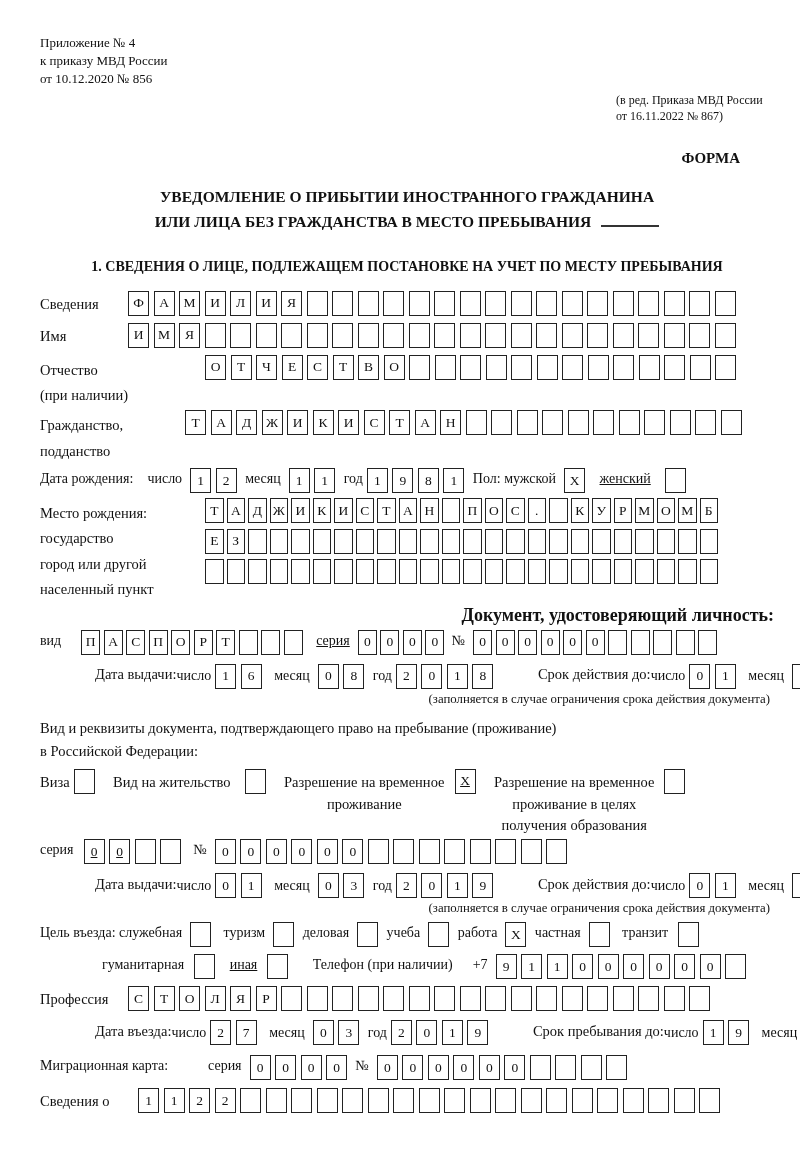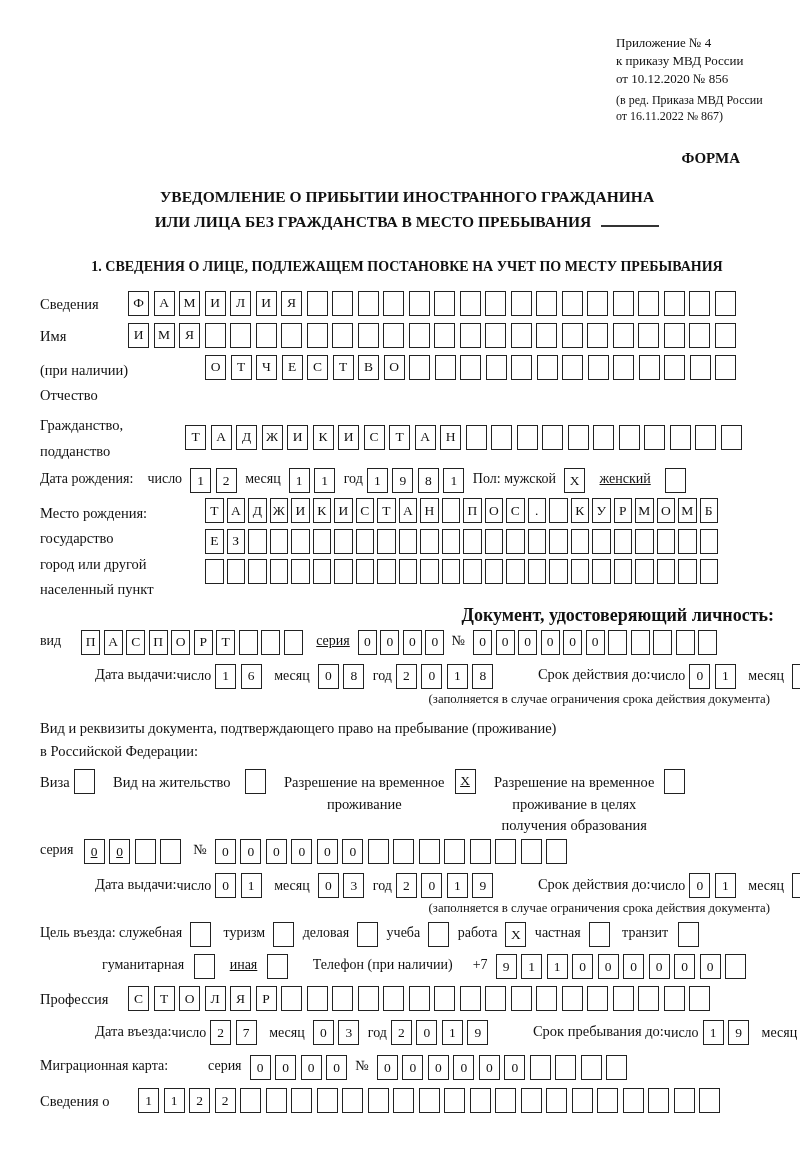--- a/index.html
+++ b/index.html
@@ -1,19 +1,19 @@
 <!DOCTYPE html>
 <html><head>
 <meta charset="utf-8">
 <style>
   html,body{margin:0;padding:0;background:#fff;}
   body{width:800px;height:1163px;font-family:"Liberation Serif","DejaVu Serif",serif;color:#111;overflow:hidden;}
   .page{box-sizing:border-box;width:800px;height:1163px;padding:34px 26px 0 40px;}
 
-  .annex{margin-left:576px;font-size:13px;line-height:1.4;}
+  .annex{font-size:13px;line-height:1.4;}
   .annex-note{margin-left:576px;font-size:12px;line-height:1.35;margin-top:3px;}
   .form-label{text-align:right;margin:26px 34px 0 0;font-weight:bold;font-size:15px;}
   .title{text-align:center;font-weight:bold;font-size:15.5px;line-height:1.6;margin-top:18px;}
   .underline-blank{display:inline-block;width:58px;border-bottom:2.2px solid #333;margin-left:10px;vertical-align:baseline;}
   .section1{text-align:center;font-weight:bold;font-size:14px;margin-top:24px;}
 
   .row{display:flex;align-items:flex-start;margin-top:7px;white-space:nowrap;}
   .lbl{font-size:14.5px;flex:none;line-height:1.5;padding-top:3px;}
   .lbl2{font-size:14.5px;flex:none;line-height:1.75;padding-top:3px;}
   .w88{width:88px;} .w145{width:145px;} .w165{width:165px;} .w98{width:98px;}
@@ -125,22 +125,22 @@
         <span class="cell"></span>
         <span class="cell"></span>
         <span class="cell"></span>
         <span class="cell"></span>
         <span class="cell"></span>
       </span>
   </div>
 
   <div class="row">
     <span class="lbl2 w165">
+      <span style="display:block">Отчество</span>
       <span style="display:block">(при наличии)</span>
-      <span style="display:block">Отчество</span>
     </span>
     <span class="cells">
         <span class="cell">О</span>
         <span class="cell">Т</span>
         <span class="cell">Ч</span>
         <span class="cell">Е</span>
         <span class="cell">С</span>
         <span class="cell">Т</span>
         <span class="cell">В</span>
         <span class="cell">О</span>
@@ -153,21 +153,21 @@
         <span class="cell"></span>
         <span class="cell"></span>
         <span class="cell"></span>
         <span class="cell"></span>
         <span class="cell"></span>
         <span class="cell"></span>
         <span class="cell"></span>
       </span>
   </div>
 
-  <div class="row" style="margin-top:2px;align-items:center;">
+  <div class="row" style="margin-top:2px;">
     <span class="lbl2 w145">
       <span style="display:block">Гражданство,</span>
       <span style="display:block">подданство</span>
     </span>
     <span class="cells">
         <span class="cell">Т</span>
         <span class="cell">А</span>
         <span class="cell">Д</span>
         <span class="cell">Ж</span>
         <span class="cell">И</span>

